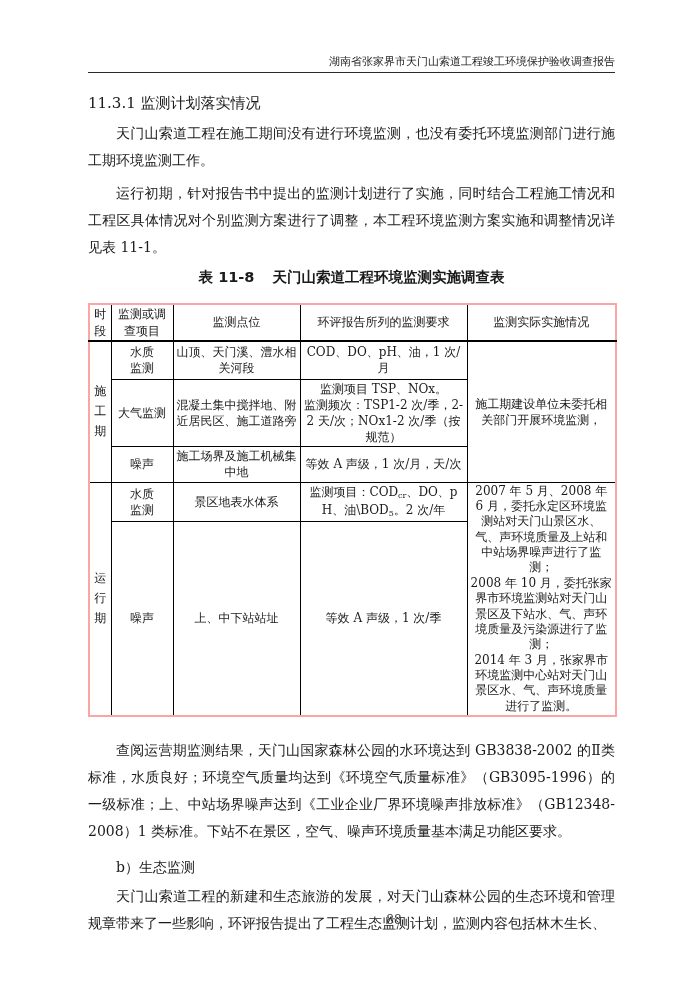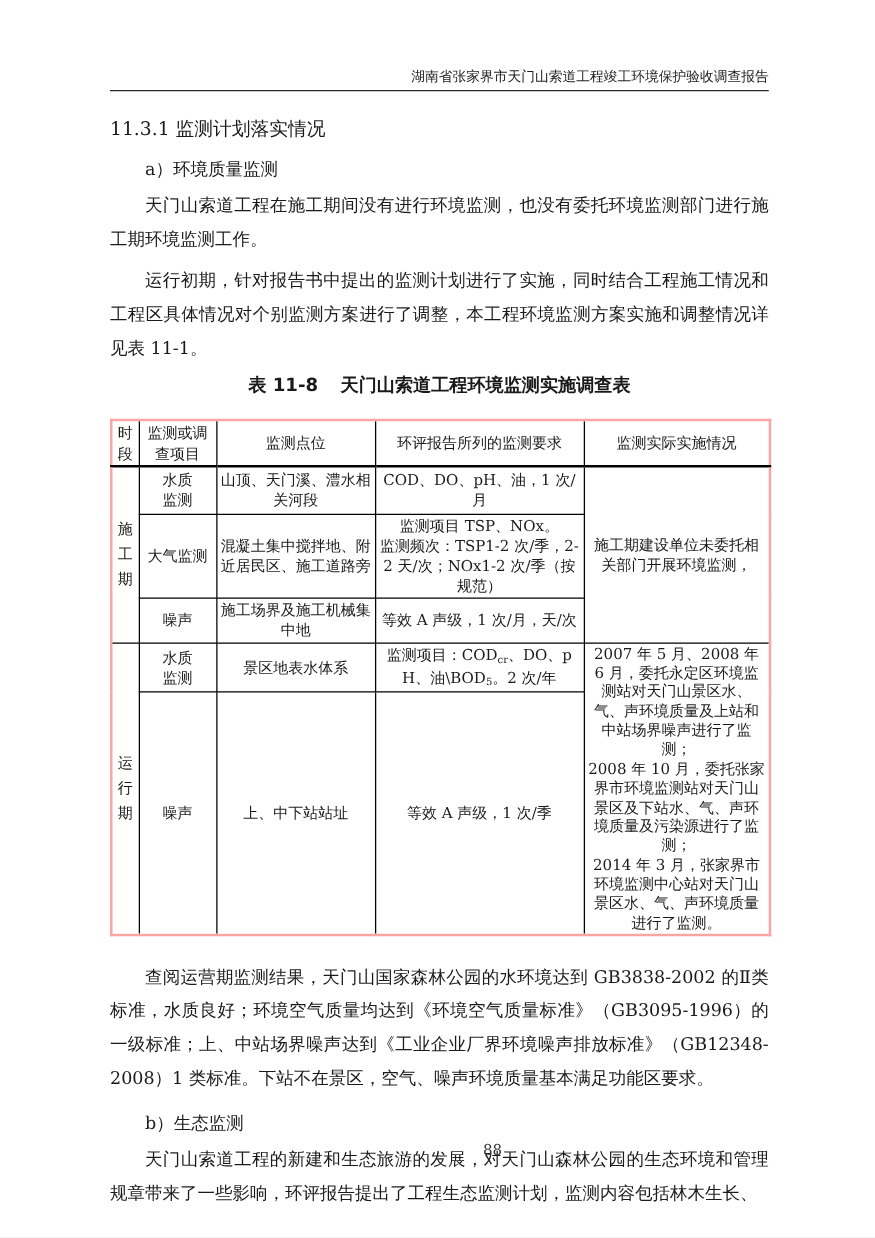--- a/index.html
+++ b/index.html
@@ -73,21 +73,20 @@
 
 <div class="page">
   <div class="content">
 
     <div class="page-header">
       <span>湖南省张家界市天门山索道工程竣工环境保护验收调查报告</span>
     </div>
 
     <div class="section-heading">11.3.1 监测计划落实情况</div>
 
-    <div class="sub-heading">a）环境质量监测</div>
 
     <div class="para">天门山索道工程在施工期间没有进行环境监测，也没有委托环境监测部门进行施工期环境监测工作。</div>
 
     <div class="para">运行初期，针对报告书中提出的监测计划进行了实施，同时结合工程施工情况和工程区具体情况对个别监测方案进行了调整，本工程环境监测方案实施和调整情况详见表 11-1。</div>
 
     <div class="table-caption">
       <span class="cap-label">表 11-8</span><span>天门山索道工程环境监测实施调查表</span>
     </div>
 
     <table class="survey">

